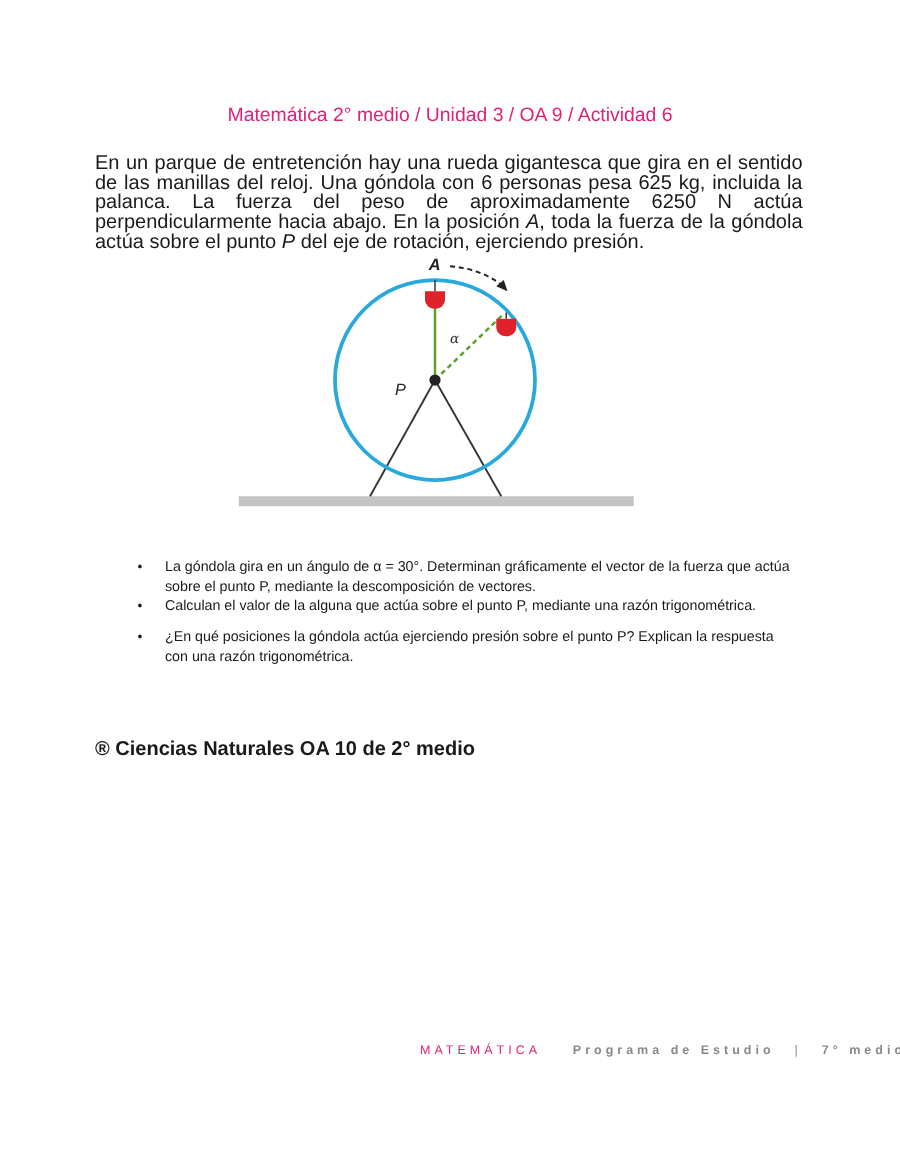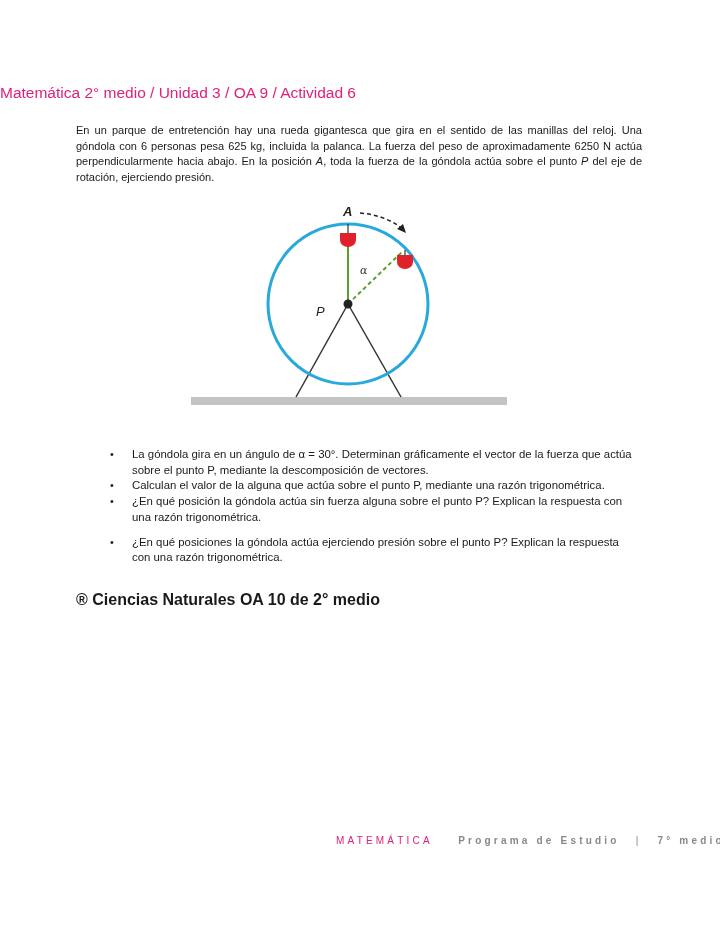--- a/index.html
+++ b/index.html
@@ -1,18 +1,18 @@
 <!DOCTYPE html>
 <html><head>
 <meta charset="utf-8">
 <style>
   html, body { margin: 0; padding: 0; background: #ffffff; }
   body { width: 720px; height: 932px; position: relative; overflow: hidden; font-family: "Liberation Sans", sans-serif; color: #1a1a1a; }
-  .title { position: absolute; left: 0; width: 720px; top: 84px; text-align: left; font-size: 15.5px; color: #e0207a; }
-  .intro { position: absolute; left: 76px; top: 123px; width: 566px; font-size: 11px; line-height: 15.7px; text-align: justify; }
+  .title { position: absolute; left: 0; width: 720px; top: 84px; text-align: center; font-size: 15.5px; color: #e0207a; }
+  .intro { position: absolute; left: 76px; top: 123px; width: 566px; font-size: 16px; line-height: 15.7px; text-align: justify; }
   .intro i { font-style: italic; }
   .figure { position: absolute; left: 185px; top: 195px; width: 330px; height: 215px; }
   .bullets { position: absolute; left: 96px; top: 435px; width: 530px; margin: 12px; padding: 0; list-style: none; font-size: 11.4px; line-height: 15.7px; }
   .bullets li { position: relative; padding-left: 24px; }
   .bullets li::before { content: "\2022"; position: absolute; left: 2px; top: 0; font-size: 11px; }
   .bullets li.spaced { margin-top: 9px; }
   .crossref { position: absolute; left: 76px; top: 591px; font-size: 16px; font-weight: bold; }
   .footer { position: absolute; top: 835px; left: 336px; font-size: 10px; letter-spacing: 3.2px; white-space: nowrap; }
   .footer .subj { color: #e0207a; font-weight: normal; }
   .footer .sep { color: #888; margin: 0 10px; }
@@ -52,21 +52,20 @@
 
     <text x="158" y="21" font-family="Liberation Sans, sans-serif" font-size="13" font-style="italic" font-weight="bold" fill="#222">A</text>
     <text x="131" y="121" font-family="Liberation Sans, sans-serif" font-size="13" font-style="italic" fill="#222">P</text>
     <text x="175" y="79" font-family="DejaVu Serif, serif" font-size="11" font-style="italic" fill="#333">α</text>
   </svg>
 </div>
 
 <ul class="bullets">
   <li>La góndola gira en un ángulo de α = 30°. Determinan gráficamente el vector de la fuerza que actúa sobre el punto P, mediante la descomposición de vectores.</li>
   <li>Calculan el valor de la alguna que actúa sobre el punto P, mediante una razón trigonométrica.</li>
-  <li>¿En qué posición la góndola actúa sin fuerza alguna sobre el punto P? Explican la respuesta con una razón trigonométrica.</li>
   <li class="spaced">¿En qué posiciones la góndola actúa ejerciendo presión sobre el punto P? Explican la respuesta con una razón trigonométrica.</li>
 </ul>
 
 <div class="crossref">
   <span>®</span>
   <span>Ciencias Naturales OA 10 de 2° medio</span>
 </div>
 
 <div class="footer">
   <span class="subj">MATEMÁTICA</span>

